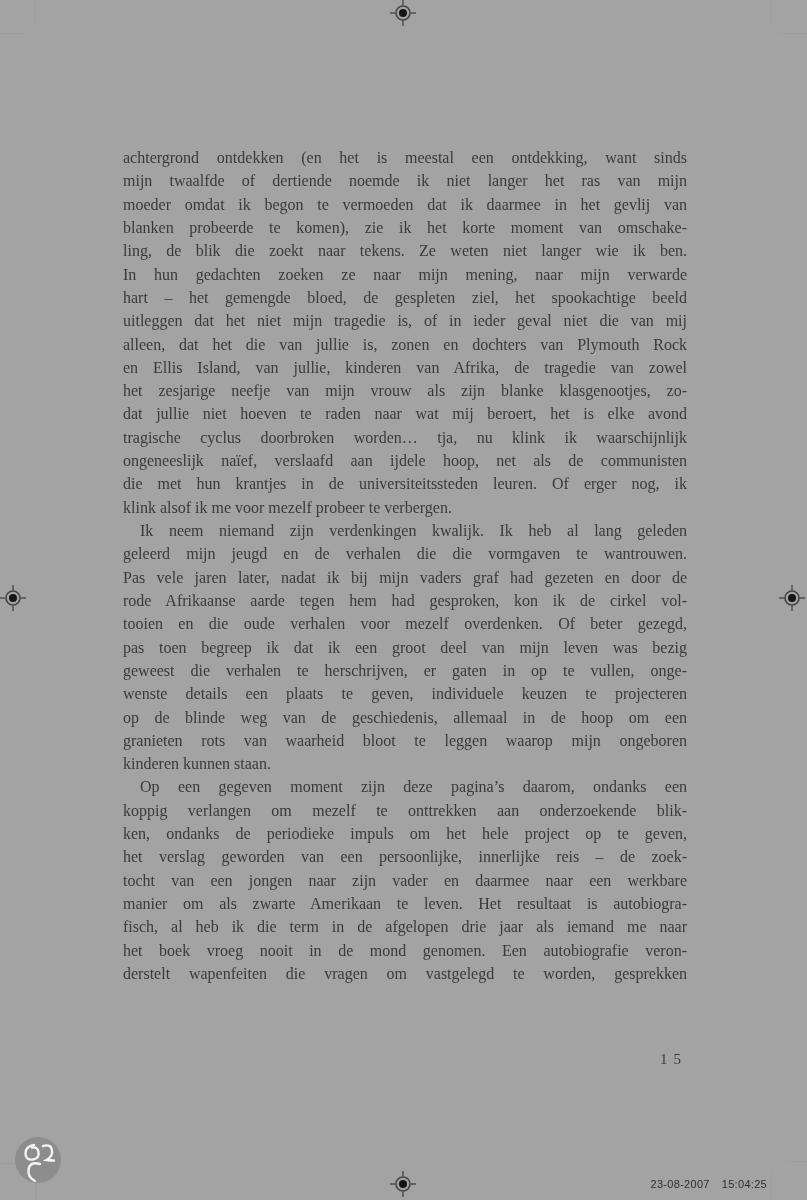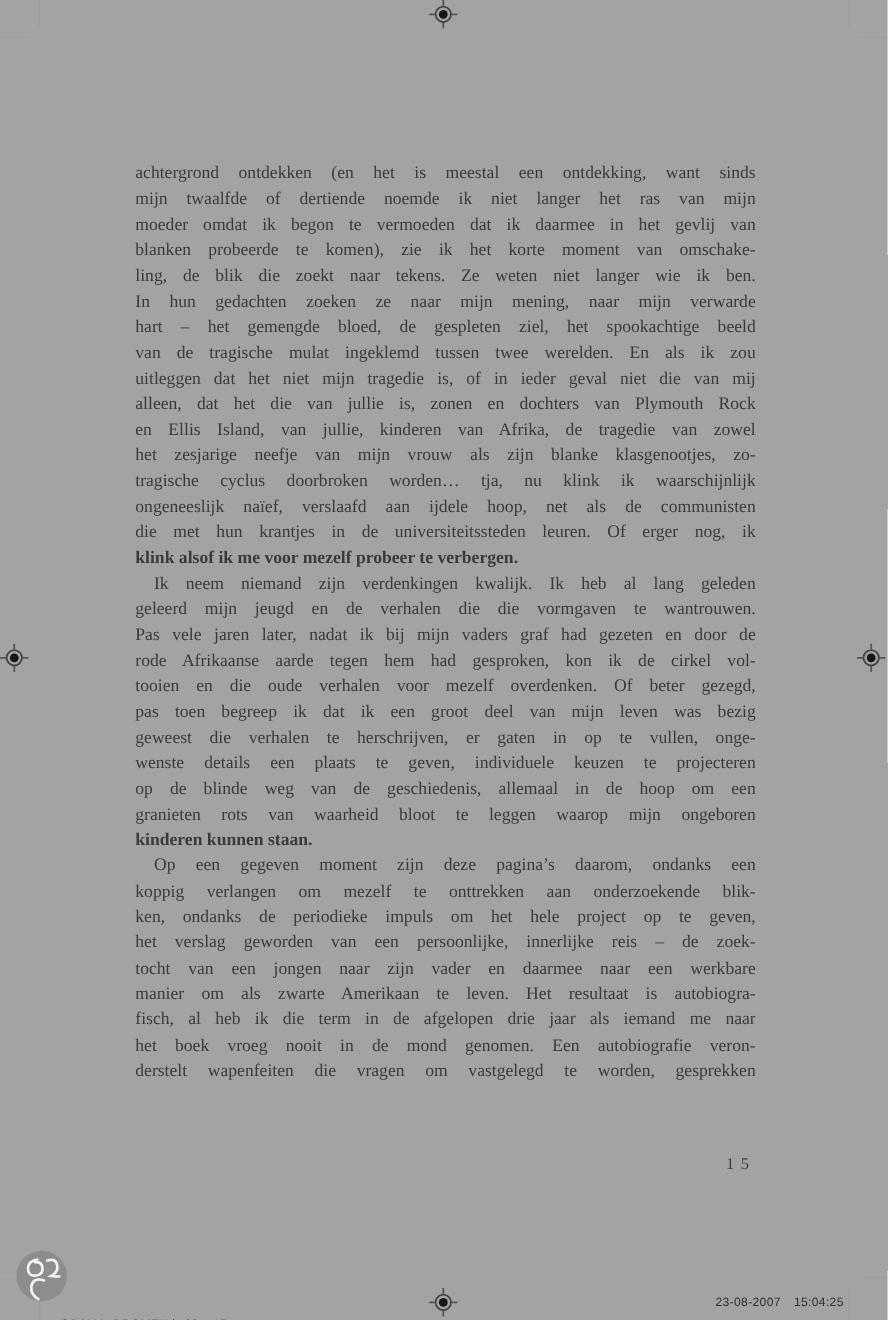--- a/index.html
+++ b/index.html
@@ -22,21 +22,21 @@
     line-height: 23.32px;
   }
   .line {
     height: 23.32px;
     overflow: hidden;
     text-align: justify;
     text-align-last: justify;
     text-justify: inter-word;
     white-space: normal;
   }
-  .line.end { text-align-last: left; font-weight: bold; }
+  .line.end { text-align-last: left; }
   .line.indent { text-indent: 17px; }
   
   .page-number {
     position: absolute;
     left: 123px;
     top: 1051px;
     width: 564px;
     text-align: right;
     font-size: 15px;
     letter-spacing: 6px;
@@ -112,25 +112,25 @@
   </svg>
 
   <div class="text-block">
       <div class="line">achtergrond ontdekken (en het is meestal een ontdekking, want sinds</div>
       <div class="line">mijn twaalfde of dertiende noemde ik niet langer het ras van mijn</div>
       <div class="line">moeder omdat ik begon te vermoeden dat ik daarmee in het gevlij van</div>
       <div class="line">blanken probeerde te komen), zie ik het korte moment van omschake-</div>
       <div class="line">ling, de blik die zoekt naar tekens. Ze weten niet langer wie ik ben.</div>
       <div class="line">In hun gedachten zoeken ze naar mijn mening, naar mijn verwarde</div>
       <div class="line">hart – het gemengde bloed, de gespleten ziel, het spookachtige beeld</div>
-      <div class="line">van de tragische mulat ingeklemd tussen twee werelden. En als ik zou</div>
       <div class="line">uitleggen dat het niet mijn tragedie is, of in ieder geval niet die van mij</div>
       <div class="line">alleen, dat het die van jullie is, zonen en dochters van Plymouth Rock</div>
       <div class="line">en Ellis Island, van jullie, kinderen van Afrika, de tragedie van zowel</div>
       <div class="line">het zesjarige neefje van mijn vrouw als zijn blanke klasgenootjes, zo-</div>
+      <div class="line">dat jullie niet hoeven te raden naar wat mij beroert, het is elke avond</div>
       <div class="line">tragische cyclus doorbroken worden… tja, nu klink ik waarschijnlijk</div>
       <div class="line">ongeneeslijk naïef, verslaafd aan ijdele hoop, net als de communisten</div>
       <div class="line">die met hun krantjes in de universiteitssteden leuren. Of erger nog, ik</div>
       <div class="line end">klink alsof ik me voor mezelf probeer te verbergen.</div>
       <div class="line indent">Ik neem niemand zijn verdenkingen kwalijk. Ik heb al lang geleden</div>
       <div class="line">geleerd mijn jeugd en de verhalen die die vormgaven te wantrouwen.</div>
       <div class="line">Pas vele jaren later, nadat ik bij mijn vaders graf had gezeten en door de</div>
       <div class="line">rode Afrikaanse aarde tegen hem had gesproken, kon ik de cirkel vol-</div>
       <div class="line">tooien en die oude verhalen voor mezelf overdenken. Of beter gezegd,</div>
       <div class="line">pas toen begreep ik dat ik een groot deel van mijn leven was bezig</div>

